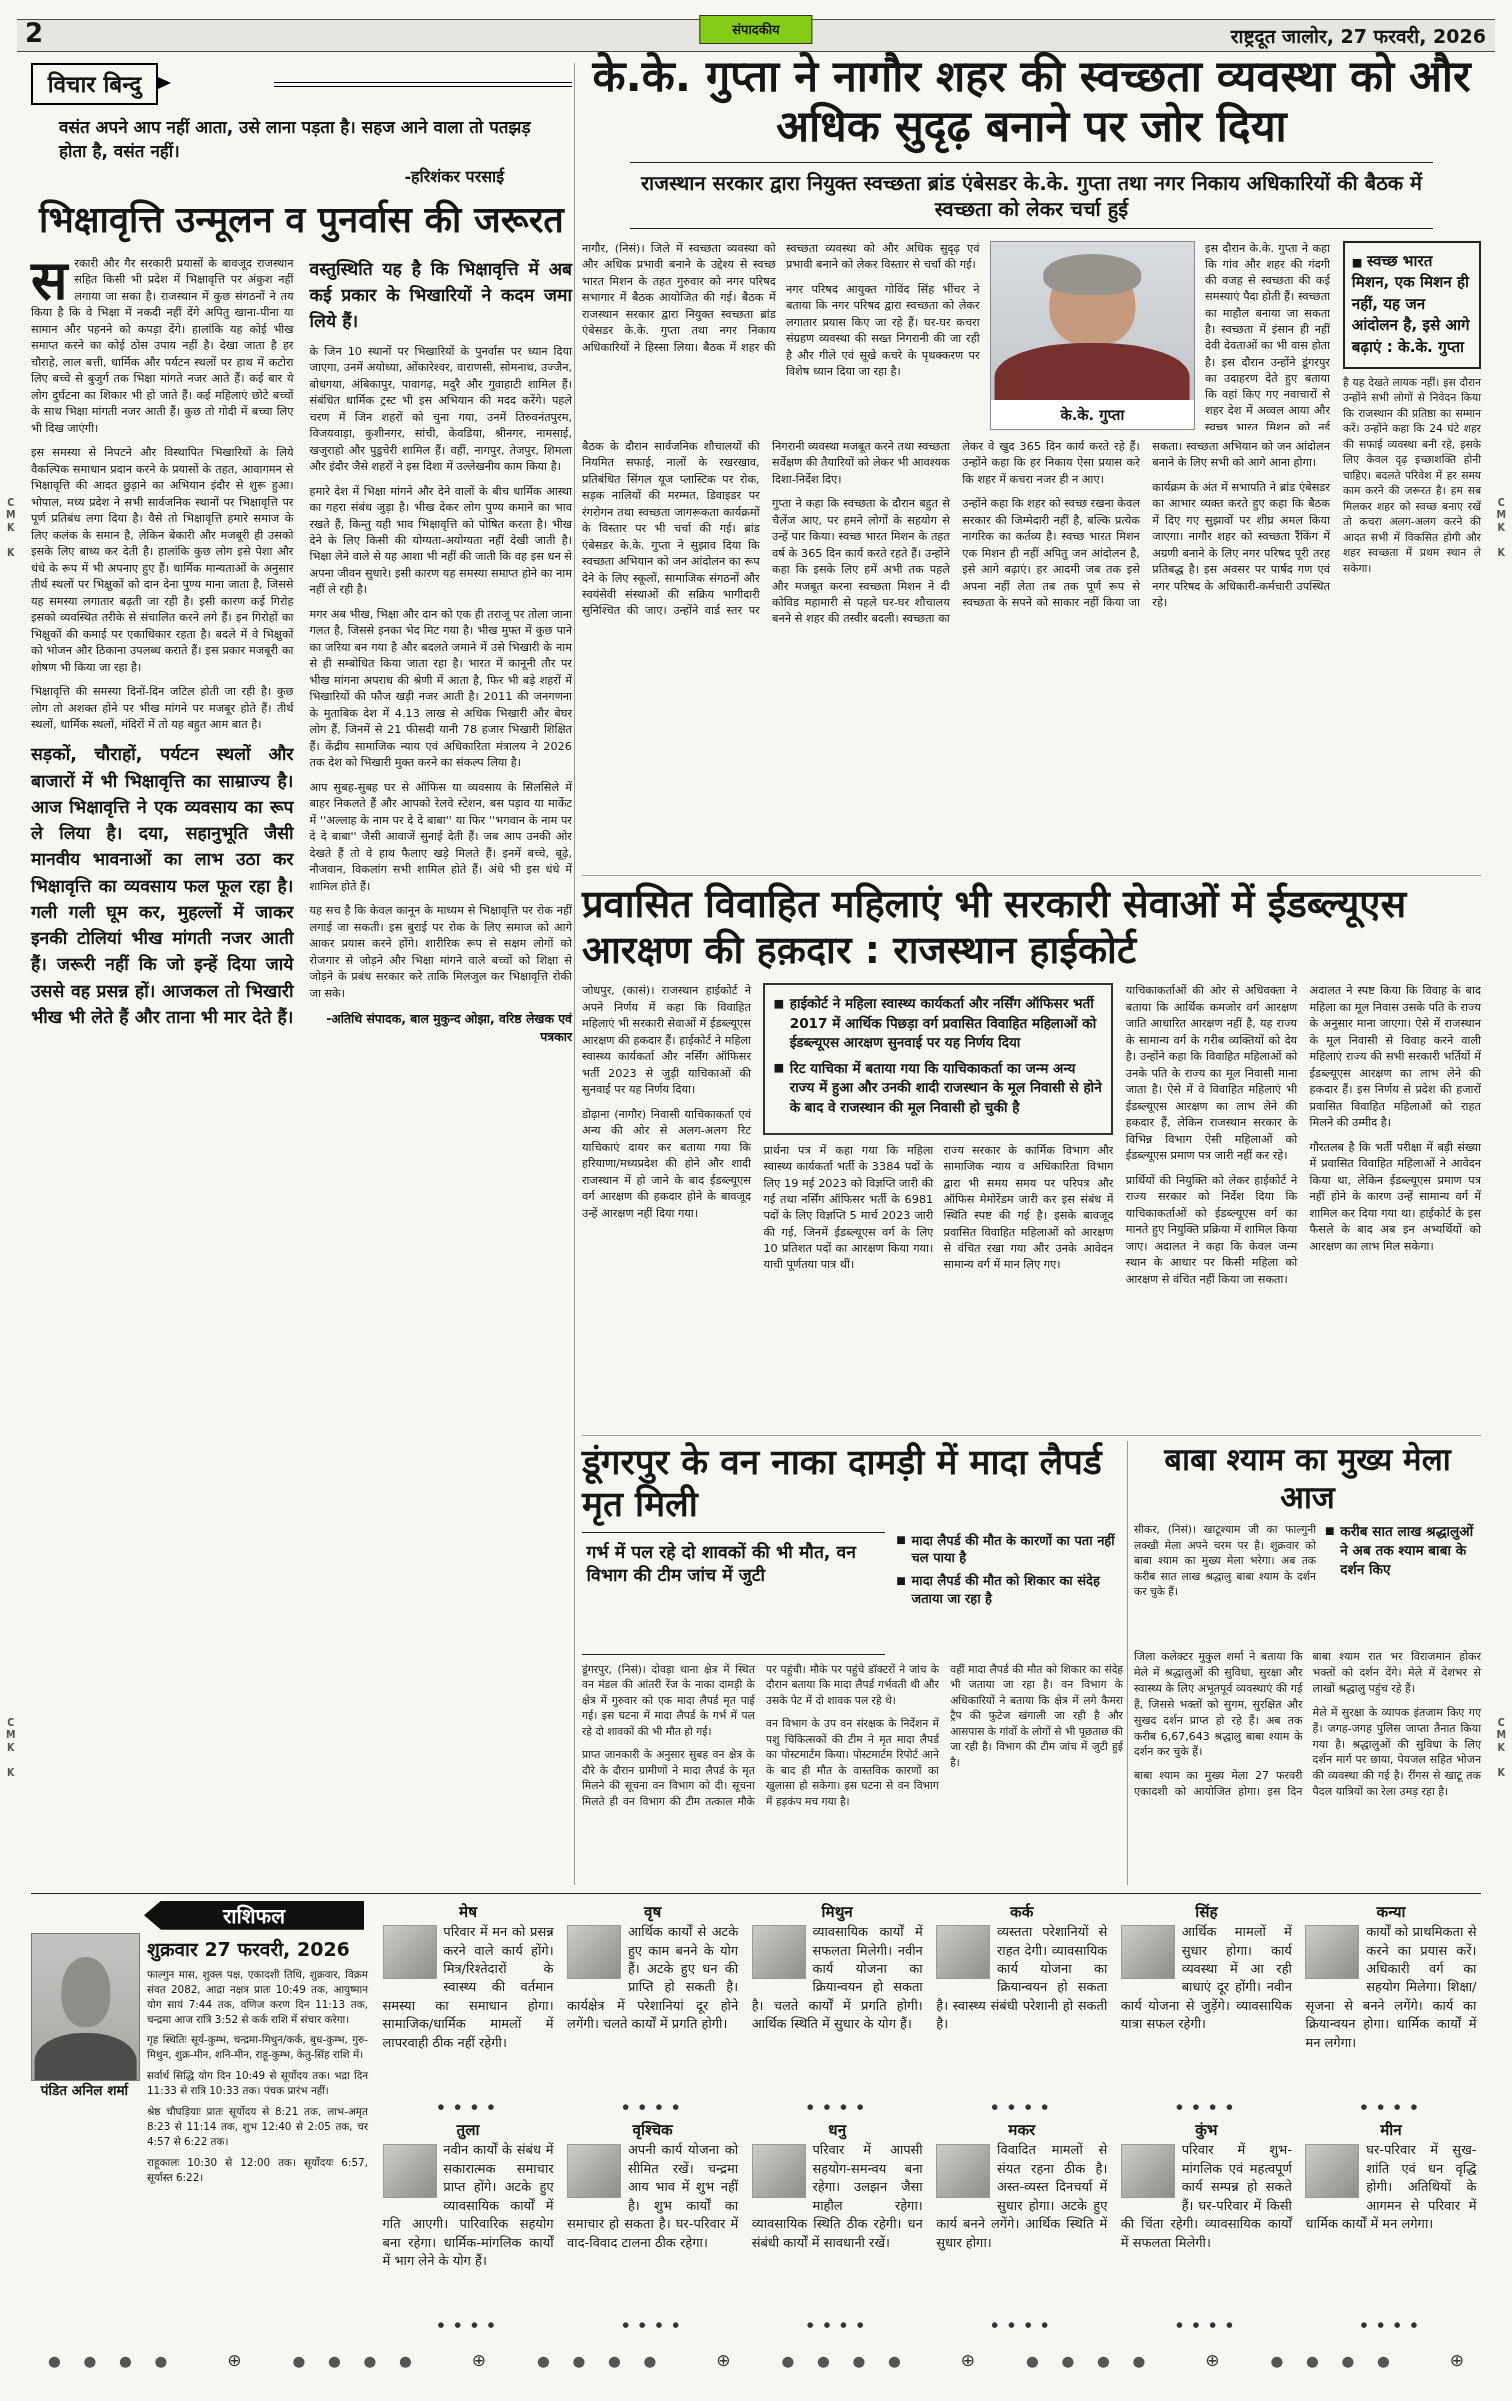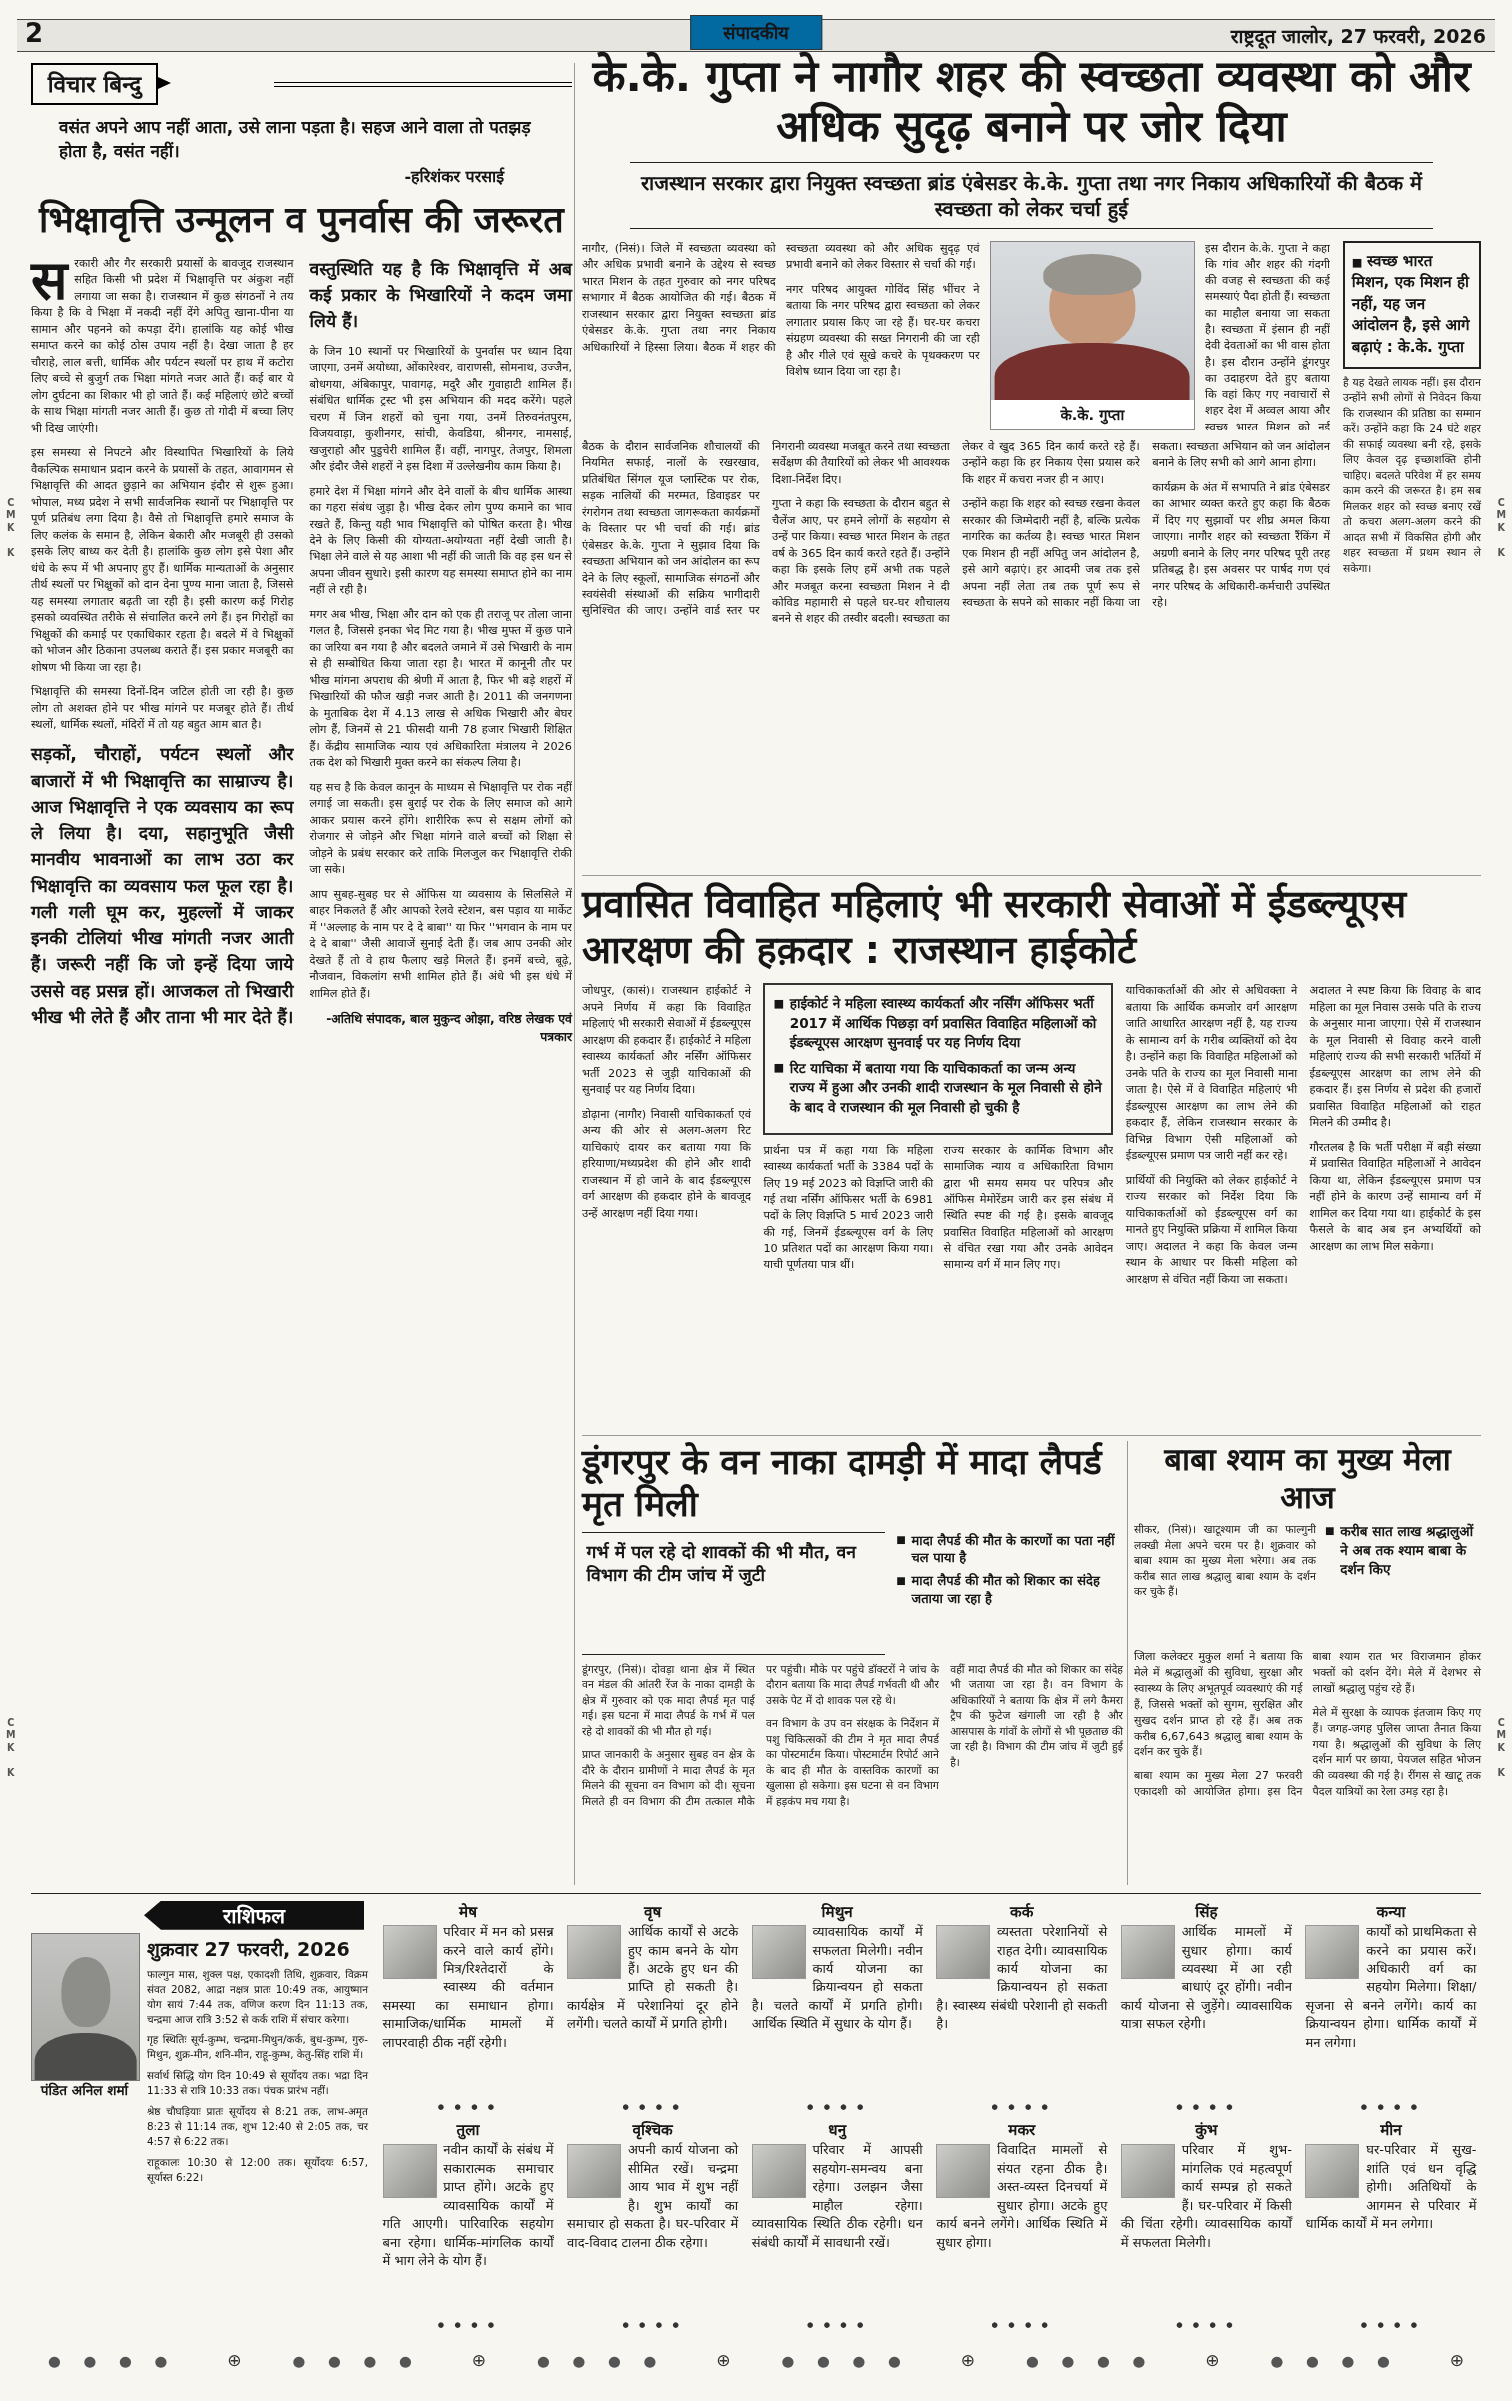--- a/index.html
+++ b/index.html
@@ -5,21 +5,21 @@
   html,body{margin:0;padding:0;background:#d9d7d2;}
   #page{position:relative;width:1512px;height:2401px;background:#f7f6f1;color:#161616;
         font-family:"DejaVu Sans",sans-serif;overflow:hidden;}
   .jt{text-align:justify;}
   p{margin:0 0 8px 0;}
   
   #hdr{position:absolute;left:17px;right:17px;top:19px;height:30.5px;background:#e6e5df;
        border-top:1.1px solid #4a4a4a;border-bottom:1.1px solid #4a4a4a;}
   #hdr .pgno{position:absolute;left:8px;top:-2.3px;font-size:26px;font-weight:bold;}
   #hdr .secbox{position:absolute;left:50%;top:-5.1px;transform:translateX(-50%);
-       background:#0369a1;border:1.1px solid #333;padding:4.5px 32px;font-size:18px;font-weight:bold;}
+       background:#84cc16;border:1.1px solid #333;padding:4.5px 32px;font-size:13px;font-weight:bold;}
   #hdr .mast{position:absolute;right:9px;top:3.4px;font-size:19px;font-weight:bold;}
   
   .vsep{position:absolute;width:1.1px;background:#9a9a94;}
   .hsep{position:absolute;height:1.1px;background:#9a9a94;}
   
   #left{position:absolute;left:31px;top:63px;width:541px;height:1822px;}
   .vb-box{display:inline-block;border:2.3px double #000;padding:3.4px 14.7px;font-size:22.6px;font-weight:bold;position:relative;}
   .vb-box::after{content:"";position:absolute;right:-14.7px;top:50%;margin-top:-6.8px;border-left:13.6px solid #000;
        border-top:6.8px solid transparent;border-bottom:6.8px solid transparent;}
   .vb-rule{position:absolute;left:243px;right:0;top:19px;height:3.4px;border-top:1.1px solid #000;border-bottom:1.1px solid #000;}
@@ -143,22 +143,22 @@
     <div class="vb-author">-हरिशंकर परसाई</div>
     <div class="bh-head">भिक्षावृत्ति उन्मूलन व पुनर्वास की जरूरत</div>
     <div class="bh-body jt">
       <p><span class="dropcap">स</span><span>रकारी और गैर सरकारी प्रयासों के बावजूद राजस्थान सहित किसी भी प्रदेश में भिक्षावृत्ति पर अंकुश नहीं लगाया जा सका है। राजस्थान में कुछ संगठनों ने तय किया है कि वे भिक्षा में नकदी नहीं देंगे अपितु खाना-पीना या सामान और पहनने को कपड़ा देंगे। हालांकि यह कोई भीख समाप्त करने का कोई ठोस उपाय नहीं है। देखा जाता है हर चौराहे, लाल बत्ती, धार्मिक और पर्यटन स्थलों पर हाथ में कटोरा लिए बच्चे से बुजुर्ग तक भिक्षा मांगते नजर आते हैं। कई बार ये लोग दुर्घटना का शिकार भी हो जाते हैं। कई महिलाएं छोटे बच्चों के साथ भिक्षा मांगती नजर आती हैं। कुछ तो गोदी में बच्चा लिए भी दिख जाएंगी।</span></p>
       <p>इस समस्या से निपटने और विस्थापित भिखारियों के लिये वैकल्पिक समाधान प्रदान करने के प्रयासों के तहत, आवागमन से भिक्षावृत्ति की आदत छुड़ाने का अभियान इंदौर से शुरू हुआ। भोपाल, मध्य प्रदेश ने सभी सार्वजनिक स्थानों पर भिक्षावृत्ति पर पूर्ण प्रतिबंध लगा दिया है। वैसे तो भिक्षावृत्ति हमारे समाज के लिए कलंक के समान है, लेकिन बेकारी और मजबूरी ही उसको इसके लिए बाध्य कर देती है। हालांकि कुछ लोग इसे पेशा और धंधे के रूप में भी अपनाए हुए हैं। धार्मिक मान्यताओं के अनुसार तीर्थ स्थलों पर भिक्षुकों को दान देना पुण्य माना जाता है, जिससे यह समस्या लगातार बढ़ती जा रही है। इसी कारण कई गिरोह इसको व्यवस्थित तरीके से संचालित करने लगे हैं। इन गिरोहों का भिक्षुकों की कमाई पर एकाधिकार रहता है। बदले में वे भिक्षुकों को भोजन और ठिकाना उपलब्ध कराते हैं। इस प्रकार मजबूरी का शोषण भी किया जा रहा है।</p>
       <p>भिक्षावृत्ति की समस्या दिनों-दिन जटिल होती जा रही है। कुछ लोग तो अशक्त होने पर भीख मांगने पर मजबूर होते हैं। तीर्थ स्थलों, धार्मिक स्थलों, मंदिरों में तो यह बहुत आम बात है।</p>
       <p class="lead-bold">सड़कों, चौराहों, पर्यटन स्थलों और बाजारों में भी भिक्षावृत्ति का साम्राज्य है। आज भिक्षावृत्ति ने एक व्यवसाय का रूप ले लिया है। दया, सहानुभूति जैसी मानवीय भावनाओं का लाभ उठा कर भिक्षावृत्ति का व्यवसाय फल फूल रहा है। गली गली घूम कर, मुहल्लों में जाकर इनकी टोलियां भीख मांगती नजर आती हैं। जरूरी नहीं कि जो इन्हें दिया जाये उससे वह प्रसन्न हों। आजकल तो भिखारी भीख भी लेते हैं और ताना भी मार देते हैं। वस्तुस्थिति यह है कि भिक्षावृत्ति में अब कई प्रकार के भिखारियों ने कदम जमा लिये हैं।</p>
       <p>के जिन 10 स्थानों पर भिखारियों के पुनर्वास पर ध्यान दिया जाएगा, उनमें अयोध्या, ओंकारेश्वर, वाराणसी, सोमनाथ, उज्जैन, बोधगया, अंबिकापुर, पावागढ़, मदुरै और गुवाहाटी शामिल हैं। संबंधित धार्मिक ट्रस्ट भी इस अभियान की मदद करेंगे। पहले चरण में जिन शहरों को चुना गया, उनमें तिरुवनंतपुरम, विजयवाड़ा, कुशीनगर, सांची, केवडिया, श्रीनगर, नामसाई, खजुराहो और पुडुचेरी शामिल हैं। वहीं, नागपुर, तेजपुर, शिमला और इंदौर जैसे शहरों ने इस दिशा में उल्लेखनीय काम किया है।</p>
       <p>हमारे देश में भिक्षा मांगने और देने वालों के बीच धार्मिक आस्था का गहरा संबंध जुड़ा है। भीख देकर लोग पुण्य कमाने का भाव रखते हैं, किन्तु यही भाव भिक्षावृत्ति को पोषित करता है। भीख देने के लिए किसी की योग्यता-अयोग्यता नहीं देखी जाती है। भिक्षा लेने वाले से यह आशा भी नहीं की जाती कि वह इस धन से अपना जीवन सुधारे। इसी कारण यह समस्या समाप्त होने का नाम नहीं ले रही है।</p>
       <p>मगर अब भीख, भिक्षा और दान को एक ही तराजू पर तोला जाना गलत है, जिससे इनका भेद मिट गया है। भीख मुफ्त में कुछ पाने का जरिया बन गया है और बदलते जमाने में उसे भिखारी के नाम से ही सम्बोधित किया जाता रहा है। भारत में कानूनी तौर पर भीख मांगना अपराध की श्रेणी में आता है, फिर भी बड़े शहरों में भिखारियों की फौज खड़ी नजर आती है। 2011 की जनगणना के मुताबिक देश में 4.13 लाख से अधिक भिखारी और बेघर लोग हैं, जिनमें से 21 फीसदी यानी 78 हजार भिखारी शिक्षित हैं। केंद्रीय सामाजिक न्याय एवं अधिकारिता मंत्रालय ने 2026 तक देश को भिखारी मुक्त करने का संकल्प लिया है।</p>
+      <p>आप सुबह-सुबह घर से ऑफिस या व्यवसाय के सिलसिले में बाहर निकलते हैं और आपको रेलवे स्टेशन, बस पड़ाव या मार्केट में ''अल्लाह के नाम पर दे दे बाबा'' या फिर ''भगवान के नाम पर दे दे बाबा'' जैसी आवाजें सुनाई देती हैं। जब आप उनकी ओर देखते हैं तो वे हाथ फैलाए खड़े मिलते हैं। इनमें बच्चे, बूढ़े, नौजवान, विकलांग सभी शामिल होते हैं। अंधे भी इस धंधे में शामिल होते हैं।</p>
       <p>यह सच है कि केवल कानून के माध्यम से भिक्षावृत्ति पर रोक नहीं लगाई जा सकती। इस बुराई पर रोक के लिए समाज को आगे आकर प्रयास करने होंगे। शारीरिक रूप से सक्षम लोगों को रोजगार से जोड़ने और भिक्षा मांगने वाले बच्चों को शिक्षा से जोड़ने के प्रबंध सरकार करे ताकि मिलजुल कर भिक्षावृत्ति रोकी जा सके।</p>
-      <p>आप सुबह-सुबह घर से ऑफिस या व्यवसाय के सिलसिले में बाहर निकलते हैं और आपको रेलवे स्टेशन, बस पड़ाव या मार्केट में ''अल्लाह के नाम पर दे दे बाबा'' या फिर ''भगवान के नाम पर दे दे बाबा'' जैसी आवाजें सुनाई देती हैं। जब आप उनकी ओर देखते हैं तो वे हाथ फैलाए खड़े मिलते हैं। इनमें बच्चे, बूढ़े, नौजवान, विकलांग सभी शामिल होते हैं। अंधे भी इस धंधे में शामिल होते हैं।</p>
       <div class="sig">-अतिथि संपादक, बाल मुकुन्द ओझा, वरिष्ठ लेखक एवं पत्रकार</div>
     </div>
   </div>
 
   <div id="kk">
     <div class="kk-head">के.के. गुप्ता ने नागौर शहर की स्वच्छता व्यवस्था को और अधिक सुदृढ़ बनाने पर जोर दिया</div>
     <div class="kk-sub">राजस्थान सरकार द्वारा नियुक्त स्वच्छता ब्रांड एंबेसडर के.के. गुप्ता तथा नगर निकाय अधिकारियों की बैठक में स्वच्छता को लेकर चर्चा हुई</div>
     <div class="kk-body">
       <div class="kk-rail">
         <div class="kk-quotebox"><span class="sq">■</span><span>स्वच्छ भारत मिशन, एक मिशन ही नहीं, यह जन आंदोलन है, इसे आगे बढ़ाएं : के.के. गुप्ता</span></div>

